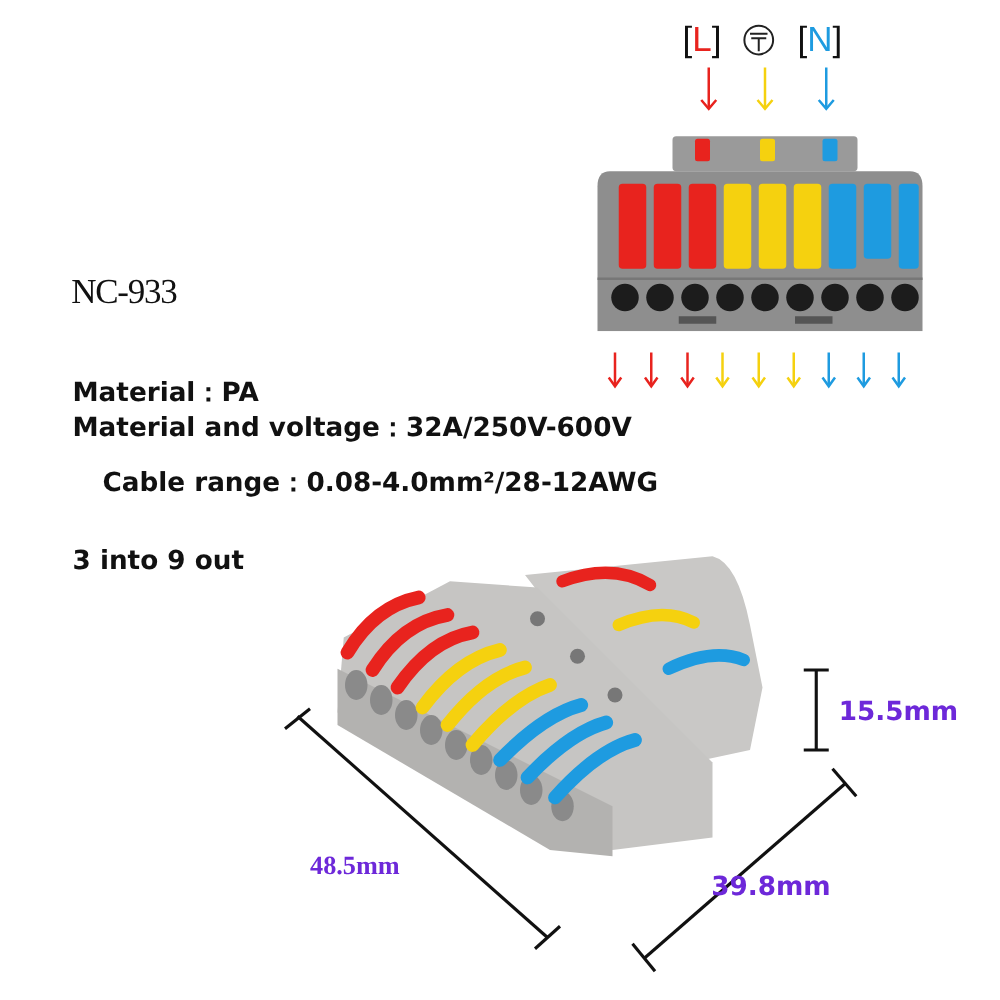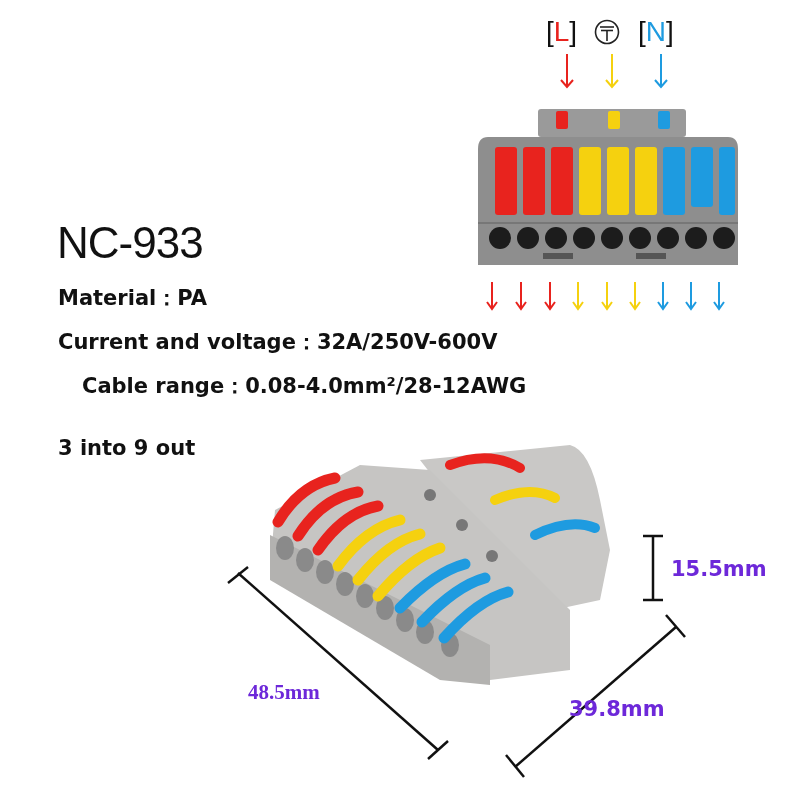--- a/index.html
+++ b/index.html
@@ -1,18 +1,18 @@
 <!DOCTYPE html>
 <html><head>
 <meta charset="utf-8">
 <style>
   html,body{margin:0;padding:0;background:#ffffff;}
   body{width:800px;height:800px;position:relative;overflow:hidden;font-family:"DejaVu Sans","Liberation Sans",sans-serif;color:#111;}
   .abs{position:absolute;}
-  #model{left:57px;top:218px;font-family:Liberation Sans, sans-serif;font-size:44px;font-weight:400;letter-spacing:-1px;color:#111;}
+  #model{left:57px;top:218px;font-family:Liberation Serif, serif;font-size:28px;font-weight:400;letter-spacing:-1px;color:#111;}
   .spec{left:58px;font-size:21px;font-weight:bold;color:#111;white-space:nowrap;}
   .legend-item{top:16px;font-size:28px;font-family:"Liberation Sans",sans-serif;}
   .br{color:#111;}
   .dim{font-size:21px;font-weight:bold;color:#6d28d9;white-space:nowrap;}
 </style>
 </head>
 <body>
 
 <div class="abs legend-item" style="left:546px;">
   <span class="br">[</span><span style="color:#e8231e;">L</span><span class="br">]</span>
@@ -91,25 +91,25 @@
       <polyline points="178,22 183,29 188,22" stroke="#1e9be0"></polyline>
     <line x1="211" y1="2" x2="211" y2="28" stroke="#1e9be0"></line>
       <polyline points="206,22 211,29 216,22" stroke="#1e9be0"></polyline>
     <line x1="239" y1="2" x2="239" y2="28" stroke="#1e9be0"></line>
       <polyline points="234,22 239,29 244,22" stroke="#1e9be0"></polyline>
   </g>
 </svg>
 
 <div id="model" class="abs">NC-933</div>
 
-<div class="abs spec" style="top:284px;">
+<div class="abs spec" style="top:300px;">
   <span>Material</span><span>：</span><span>PA</span>
 </div>
 <div class="abs spec" style="top:328px;">
-  <span>Current and voltage</span><span>：</span><span>32A/250V-600V</span>
+  <span>Material and voltage</span><span>：</span><span>32A/250V-600V</span>
 </div>
 <div class="abs spec" style="top:372px;margin-left:24px;">
   <span>Cable range</span><span>：</span><span>0.08-4.0mm²/28-12AWG</span>
 </div>
 <div class="abs spec" style="top:436px;">3 into 9 out</div>
 
 <svg class="abs" style="left:240px;top:440px;" width="400" height="270">
 
   <path d="M180,20 L330,5 Q350,10 360,60 L370,110 L360,160 L290,175 L250,110 Z" fill="#c9c8c6"></path>
   <path d="M210,25 Q250,10 280,28" stroke="#e8231e" stroke-width="10" fill="none" stroke-linecap="round"></path>

